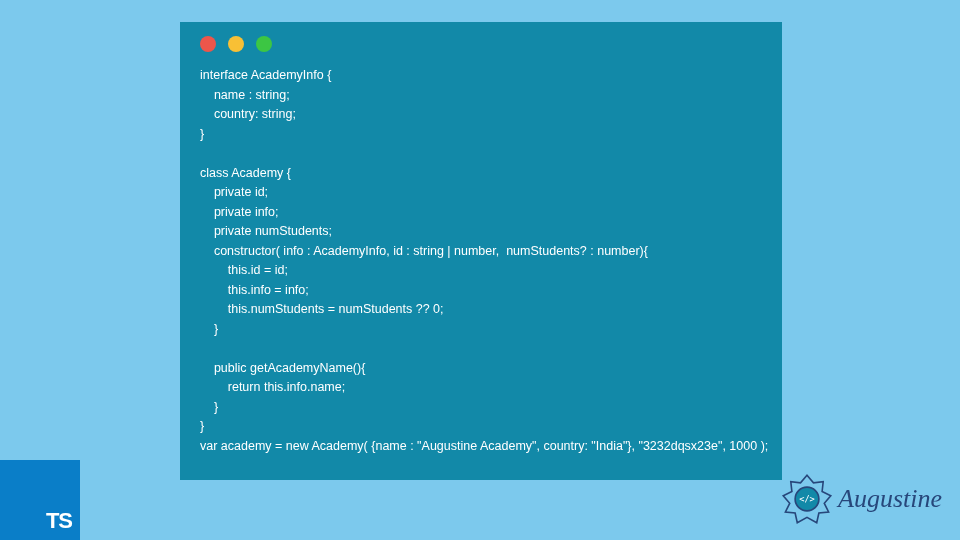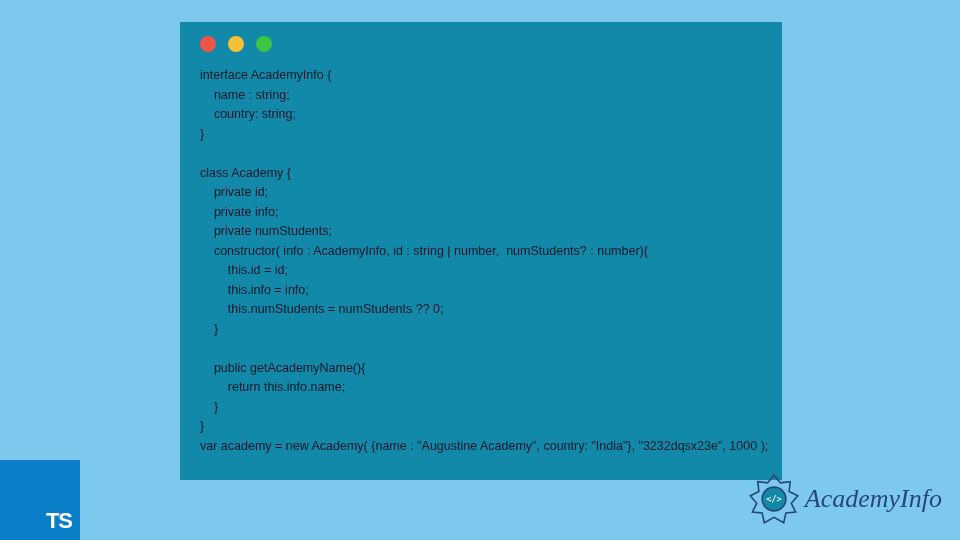--- a/index.html
+++ b/index.html
@@ -3,21 +3,21 @@
 <meta charset="utf-8">
 <style>
 *{margin:0;padding:0;box-sizing:border-box}
 body{width:960px;height:540px;background:#7cc9ed;font-family:Arial,Helvetica,sans-serif;position:relative;overflow:hidden}
 .code-window{position:absolute;left:180px;top:22px;width:602px;height:458px;background:#1289a8;padding:14px 20px}
 .dots{display:flex;gap:12px;margin-bottom:14px}
 .dot{width:16px;height:16px;border-radius:50%}
 .dot-red{background:#ec564b}
 .dot-yellow{background:#f8c035}
 .dot-green{background:#3cc643}
-.code{color:#0f172a;font-size:12.5px;line-height:19.5px;white-space:pre;font-family:Arial,Helvetica,sans-serif}
+.code{color:#ffffff;font-size:12.5px;line-height:19.5px;white-space:pre;font-family:Arial,Helvetica,sans-serif}
 .ts-badge{position:absolute;left:0;bottom:0;width:80px;height:80px;background:#0a7ec8;display:flex;align-items:flex-end;justify-content:flex-end;padding:6px 8px}
 .ts-badge span{color:#fff;font-size:22px;font-weight:700;letter-spacing:-1px}
 .brand{position:absolute;right:18px;bottom:14px;display:flex;align-items:center;gap:4px}
 .brand-logo{width:54px;height:54px;position:relative}
 .brand-logo svg{width:100%;height:100%}
 .brand-text{font-size:26px;font-weight:500;color:#27477b;font-style:italic;font-family:Georgia,serif}
 </style>
 </head>
 <body>
 
@@ -56,14 +56,14 @@
 <div class="brand">
   <div class="brand-logo">
     <svg viewBox="0 0 100 100">
       <g fill="none" stroke="#27477b" stroke-width="3">
         <path d="M50 6 L62 20 L80 18 L78 36 L94 44 L82 58 L90 74 L72 76 L68 94 L50 84 L32 94 L28 76 L10 74 L18 58 L6 44 L22 36 L20 18 L38 20 Z"></path>
         <circle cx="50" cy="50" r="22" fill="#1289a8" stroke="#27477b"></circle>
       </g>
       <text x="50" y="56" text-anchor="middle" fill="#fff" font-size="16" font-family="monospace">&lt;/&gt;</text>
     </svg>
   </div>
-  <div class="brand-text">AcademyInfo</div>
+  <div class="brand-text">Augustine</div>
 </div>
 
 </body></html>

